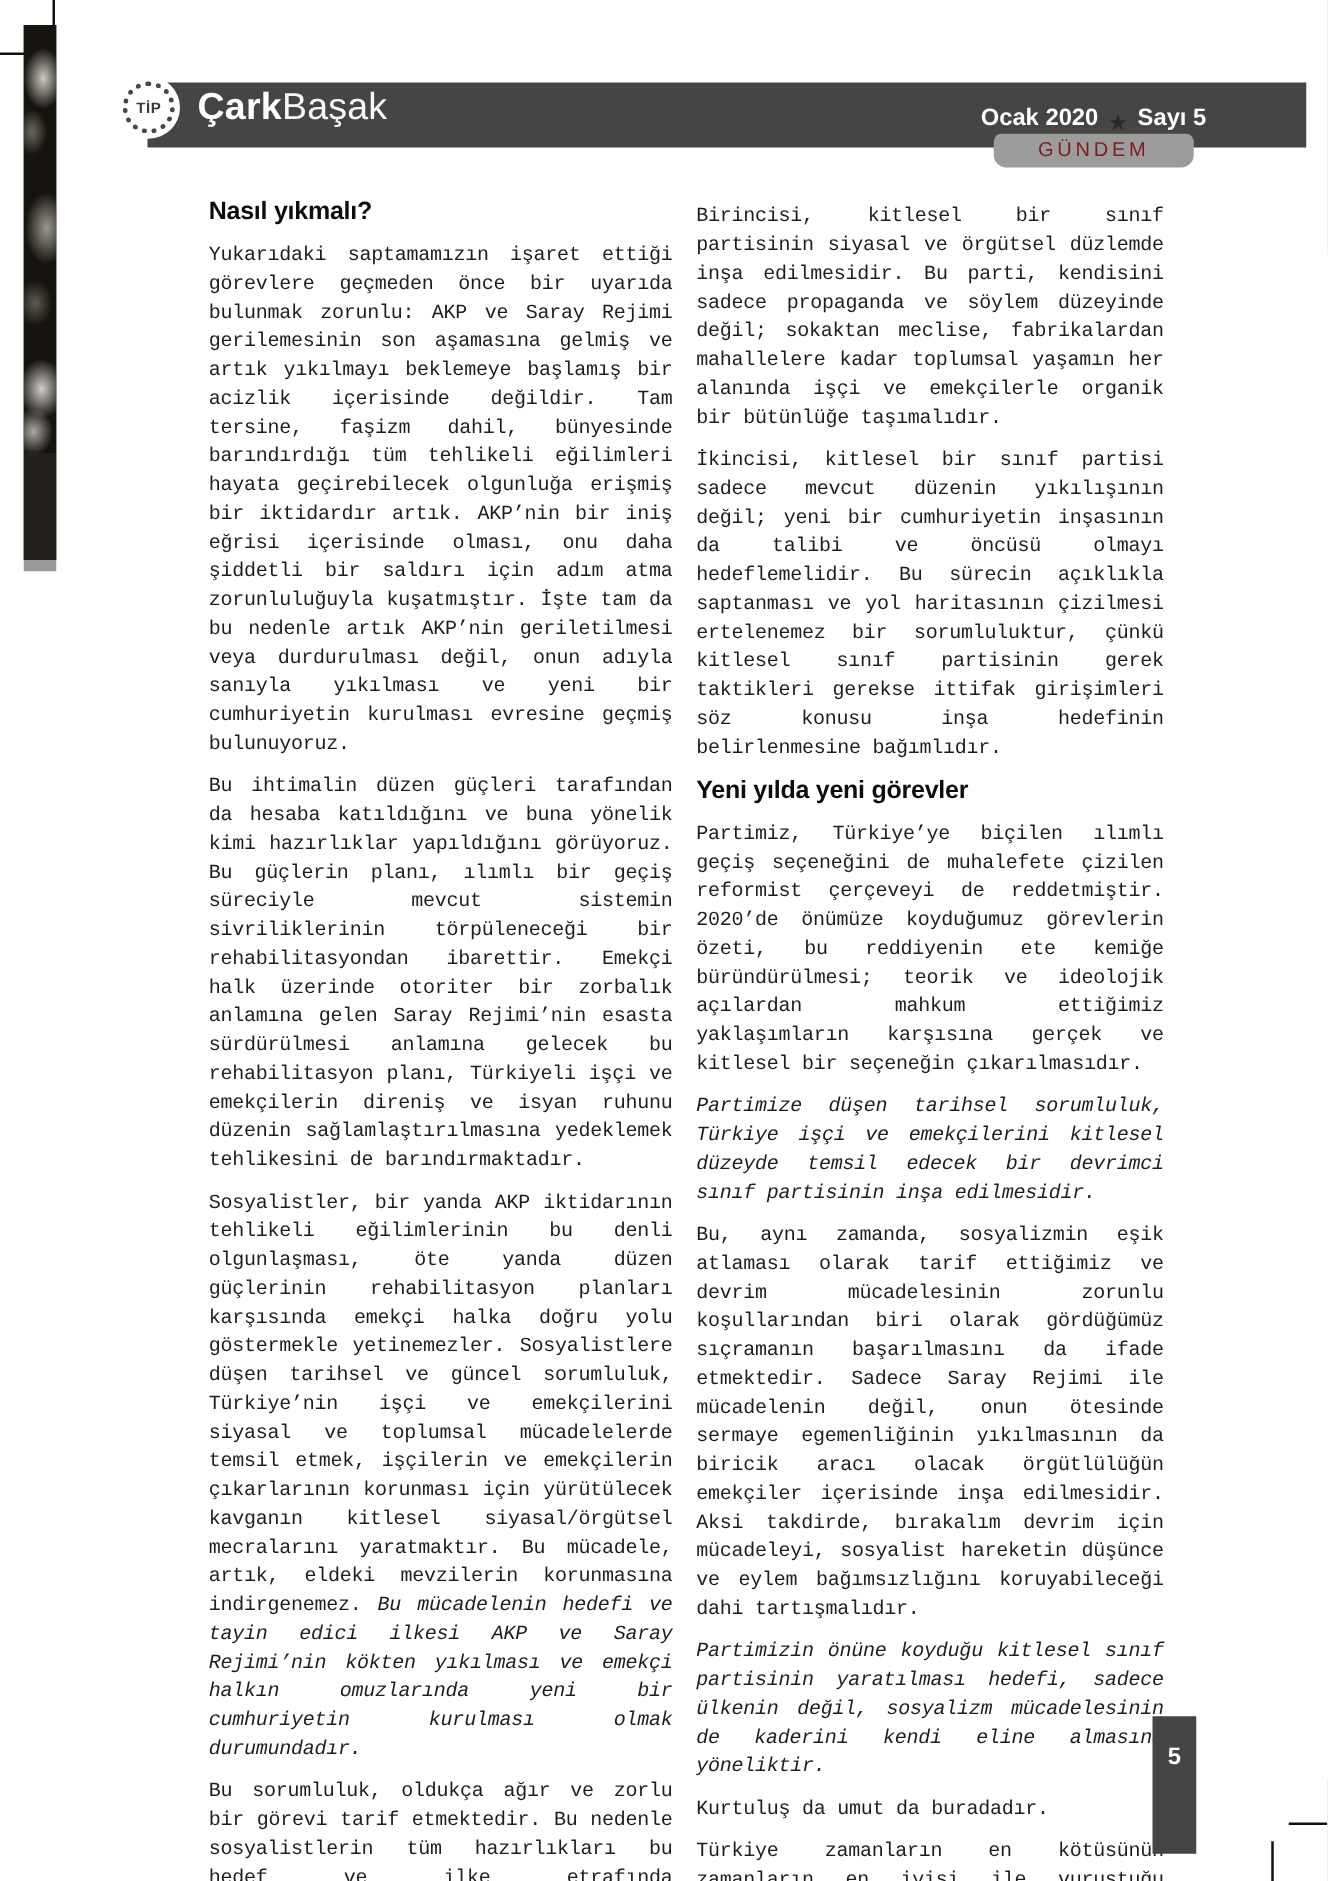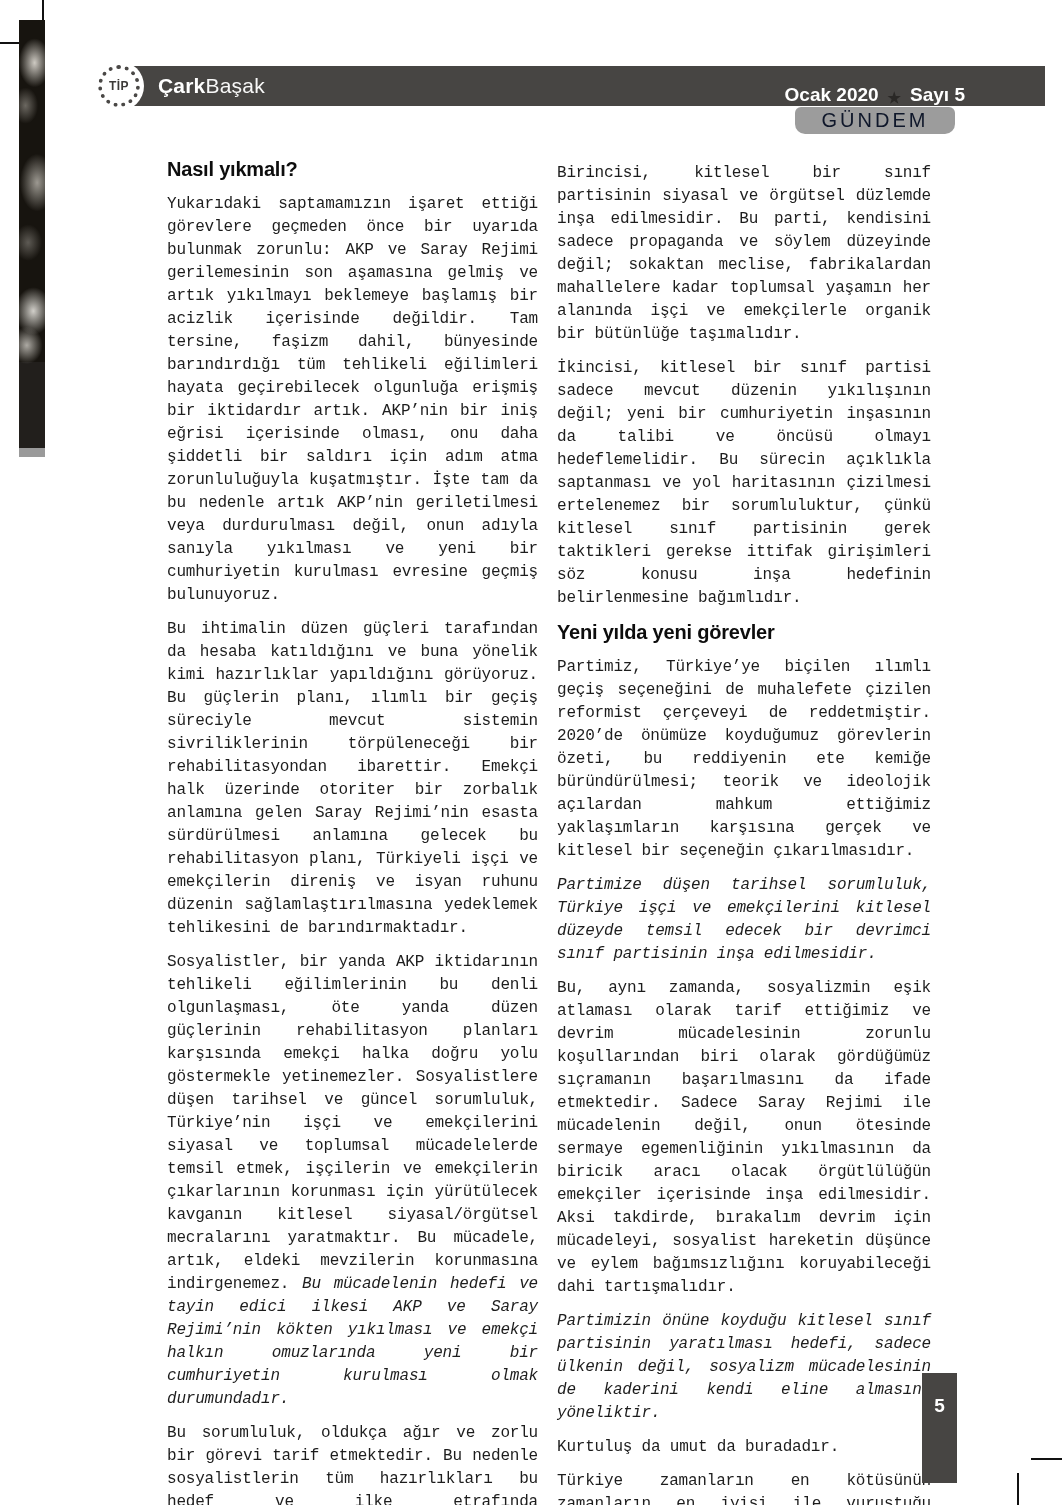--- a/index.html
+++ b/index.html
@@ -27,55 +27,55 @@
       radial-gradient(ellipse 20px 26px at 35% 52%, rgba(200,196,188,.4), rgba(200,196,188,0) 70%),
       radial-gradient(ellipse 26px 34px at 55% 68%, rgba(242,240,234,.85), rgba(242,240,234,0) 70%),
       radial-gradient(ellipse 22px 26px at 30% 76%, rgba(236,233,226,.7), rgba(236,233,226,0) 72%),
       linear-gradient(#17140f 0%, #17140f 80%, #221f1c 80%, #221f1c 100%);
   }
   .photo-strip-foot{
     position:absolute;left:19px;top:448px;width:26px;height:9px;background:#9a9a9a;
   }
   
   .masthead{
-    position:absolute;left:118px;top:66px;width:927px;height:40px;
+    position:absolute;left:118px;top:66px;width:927px;height:52px;
     background:#474543;
   }
   .logo{
     position:absolute;left:-24px;top:-5px;width:50px;height:50px;border-radius:50%;
     background:#fff;display:flex;align-items:center;justify-content:center;
   }
   .logo-ring{
     width:42px;height:42px;border-radius:50%;
     border:4px dotted #4a4846;box-sizing:border-box;
     display:flex;align-items:center;justify-content:center;
     background:#fff;
   }
   .logo-text{
     font-family:"Liberation Sans", sans-serif;font-weight:700;font-size:12px;color:#3c3a38;
     letter-spacing:.5px;line-height:1;
   }
   .mast-title{
     position:absolute;left:40px;top:0;height:40px;display:flex;align-items:center;
-    font-family:"Liberation Sans", sans-serif;font-size:21px;color:#ffffff;letter-spacing:.2px;
+    font-family:"Liberation Sans", sans-serif;font-size:30px;color:#ffffff;letter-spacing:.2px;
   }
   .t-bold{font-weight:700;}
   .t-light{font-weight:400;opacity:.96;}
   .issue-info{
     position:absolute;right:80px;top:0;height:40px;display:flex;align-items:flex-end;gap:9px;
     font-family:"Liberation Sans", sans-serif;font-weight:700;font-size:19px;color:#ffffff;
   }
   .issue-info .star{color:#2a2826;font-size:15px;position:relative;top:1px;}
   
   .section-tab{
     position:absolute;left:795px;top:107px;width:160px;height:27px;
     background:#9c9c9c;border-radius:6px 6px 10px 10px;
     display:flex;align-items:center;justify-content:center;
-    font-family:"Liberation Sans", sans-serif;font-size:20px;font-weight:500;
-    letter-spacing:3px;color:#0f172a;
+    font-family:"Liberation Sans", sans-serif;font-size:16px;font-weight:500;
+    letter-spacing:3px;color:#7f1d1d;
   }
   
   .col{position:absolute;color:#1d1d1d;}
   .col-left{left:167px;top:158px;width:371px;}
   .col-right{left:557px;top:162px;width:374px;}
   .col h2{
     font-family:"Liberation Sans", sans-serif;font-weight:700;font-size:20px;color:#0d0d0d;
     margin:0 0 12px 0;letter-spacing:-.2px;
   }
   .col-right h2{margin-top:6px;}

